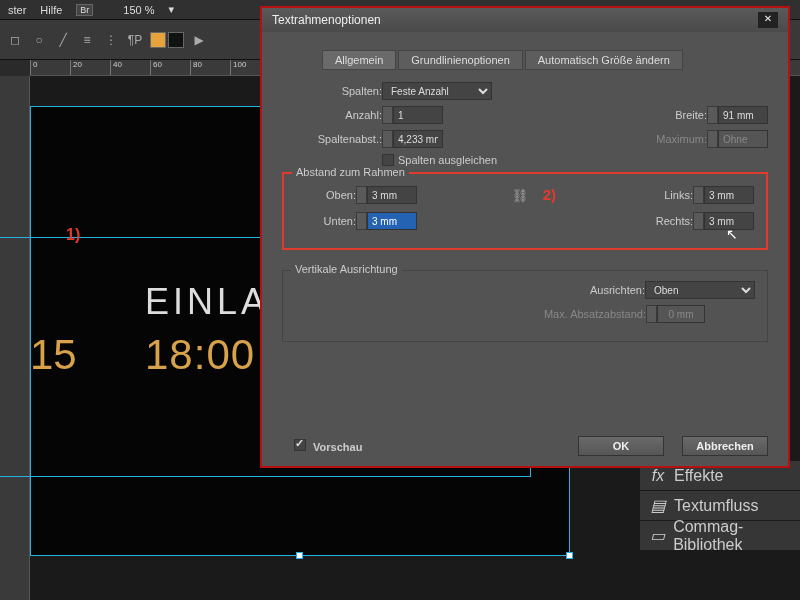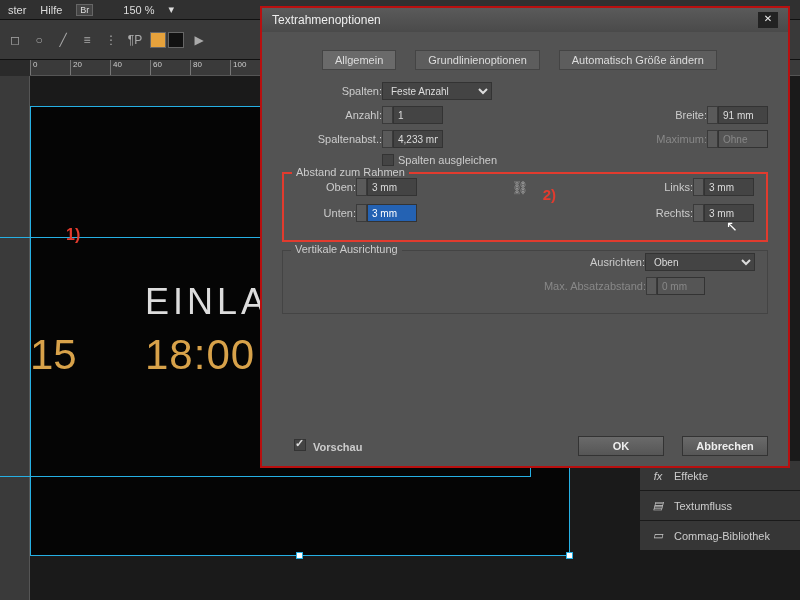--- a/index.html
+++ b/index.html
@@ -28,34 +28,34 @@
   .h-bc { bottom:-4px; left:50%; margin-left:-4px;}
   .h-br { bottom:-4px; right:-4px;}
   .h-mr { top:50%; right:-4px; margin-top:-4px;}
   .lbl1 { position:absolute; top:150px; left:36px; color:#e23b2e; font-weight:bold; font-size:16px;}
   .txt-einlass { position:absolute; top:205px; left:115px; color:#ddd; font-size:36px; font-family:"Arial Narrow",sans-serif; letter-spacing:4px; font-weight:300;}
   .txt-time { position:absolute; top:255px; left:115px; color:#d8a24a; font-size:42px; font-weight:500; font-family:"Arial Narrow",sans-serif; letter-spacing:1px;}
   .txt-15 { position:absolute; top:255px; left:0px; color:#d8a24a; font-size:42px; font-weight:500; font-family:"Arial Narrow",sans-serif;}
   
   
   .panels { position:absolute; right:0; top:460px; width:160px; background:#2d2d2d; }
-  .panel-row { height:30px; display:flex; align-items:center; gap:8px; padding:0 10px; border-top:1px solid #1a1a1a; background:#363636; font-size:11px; color:#ccc;}
+  .panel-row { height:30px; display:flex; align-items:center; gap:8px; padding:0 10px; border-top:1px solid #1a1a1a; background:#363636; font-size:16px; color:#ccc;}
   .panel-row .pico { width:16px; text-align:center; font-style:italic;}
   
   
   .dialog { position:absolute; top:6px; left:260px; width:530px; height:462px; background:#535353; border:2px solid #b80f0f; }
   .dlg-title { height:24px; background:linear-gradient(#5a5a5a,#4a4a4a); color:#eee; font-size:12px; padding:4px 10px; display:flex; justify-content:space-between; align-items:center;}
   .dlg-close { width:20px; height:16px; background:#222; color:#eee; text-align:center; line-height:14px; font-size:10px;}
   .dlg-body { padding: 18px 20px 10px 20px; }
   
-  .tabs { display:flex; gap:19px; margin-bottom:12px; margin-left:40px;}
+  .tabs { display:flex; gap:2px; margin-bottom:12px; margin-left:40px;}
   .tab { padding:3px 12px; background:#5d5d5d; border:1px solid #444; font-size:11px; color:#ddd;}
   .tab.active { background:#6a6a6a;}
   
-  .section { border:1px solid #444; padding:2px 12px 12px 12px; margin-bottom:8px; position:relative;}
+  .section { border:1px solid #444; padding:10px 12px 12px 12px; margin-bottom:20px; position:relative;}
   .section-title { position:absolute; top:-8px; left:8px; background:#535353; padding:0 4px; font-size:11px; color:#ccc;}
   .row { display:flex; align-items:center; margin-bottom:6px; gap:0;}
   .lbl { width:100px; text-align:right; font-size:11px; color:#ccc;}
   .lbl-r { width:70px; text-align:right; font-size:11px; color:#ccc;}
   .lbl-dim { color:#888;}
   .select, .input { height:18px; background:#444; border:1px solid #333; color:#ddd; font-size:10px; padding:0 4px;}
   .select { width:110px;}
   .input { width:50px;}
   .input.sel { background:#2462b3; color:#fff;}
   .input.dim { background:#555; color:#888;}
@@ -220,21 +220,21 @@
       <span class="section-title">Vertikale Ausrichtung</span>
       <div class="row">
         <div class="spacer"></div>
         <span class="lbl" style="width:160px">Ausrichten:</span>
         <select class="select"><option>Oben</option></select>
       </div>
       <div class="row">
         <div class="spacer"></div>
         <span class="lbl lbl-dim" style="width:160px">Max. Absatzabstand:</span>
         <span class="stepper"></span>
-        <input class="input dim" style="width: 48px;" value="0 mm">
+        <input class="input dim" style="width: 48px; text-align: center;" value="0 mm">
         <div style="width:50px"></div>
       </div>
     </div>
 
   </div>
 
   <div class="dlg-footer">
     <div>
       <span class="chk on"></span>
       <span>Vorschau</span>

